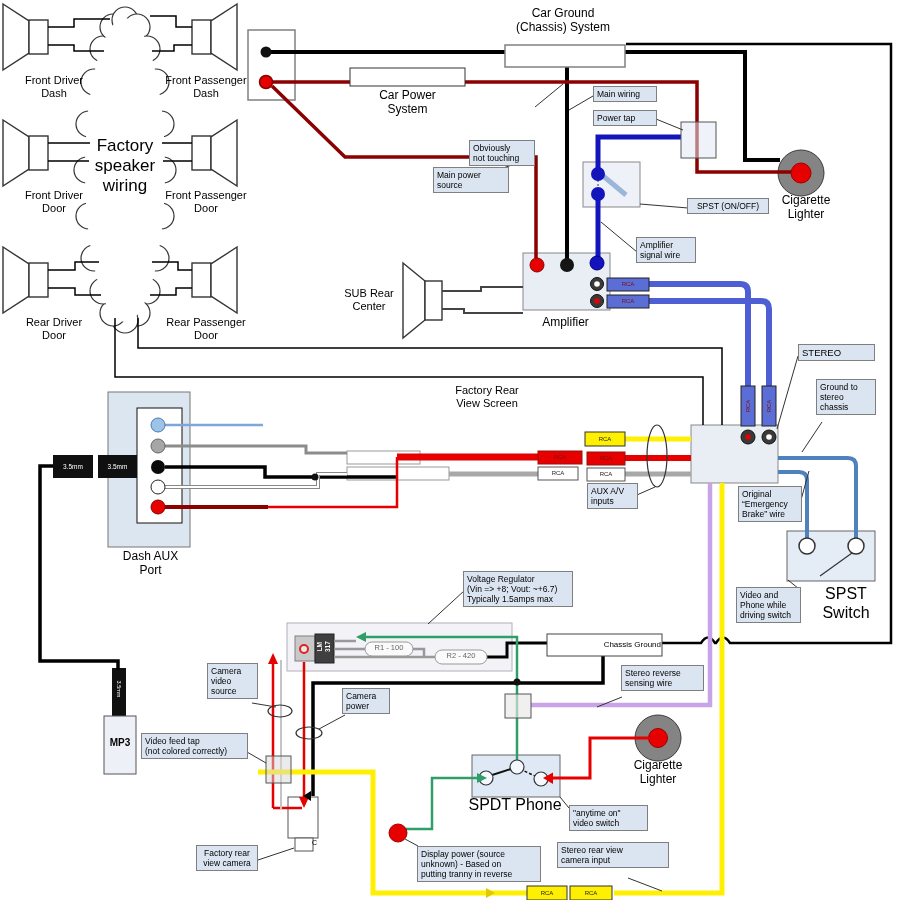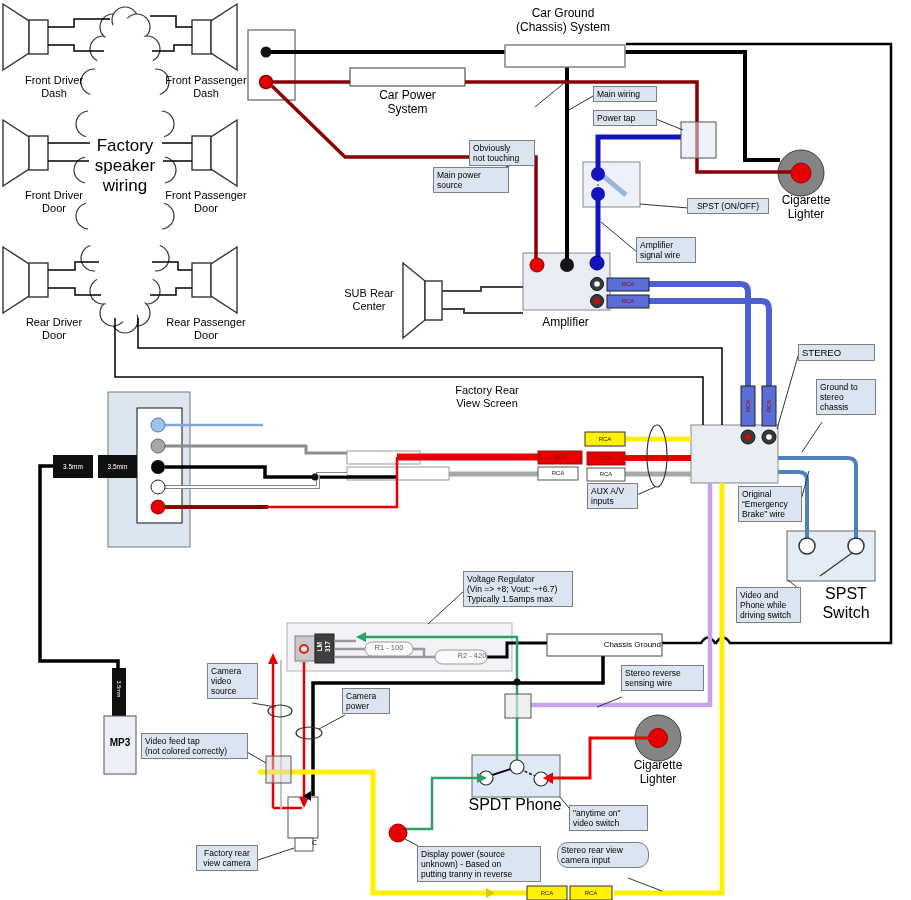--- a/index.html
+++ b/index.html
@@ -283,29 +283,31 @@
 Door</div>
 <div class="lbl ta-c fs11" style="left:152px;top:316px;width:108px;">Rear Passenger
 Door</div>
 <div class="lbl ta-c fs11" style="left:333px;top:287px;width:72px;">SUB Rear
 Center</div>
 <div class="lbl ta-c fs15" style="left:508px;top:315px;width:115px;">Amplifier</div>
 <div class="lbl ta-c fs15" style="left:762px;top:193px;width:88px;">Cigarette
 Lighter</div>
 <div class="lbl ta-c fs15" style="left:612px;top:758px;width:92px;">Cigarette
 Lighter</div>
+<div class="lbl ta-c fs15" style="left:98px;top:549px;width:105px;">Dash AUX
+Port</div>
 <div class="lbl ta-c fs10" style="left:104px;top:737px;width:32px;">MP3</div>
 <div class="lbl ta-c fs11" style="left:433px;top:384px;width:108px;">Factory Rear
 View Screen</div>
 <div class="lbl ta-c fs16" style="left:456px;top:796px;width:118px;">SPDT Phone</div>
 <div class="lbl ta-c fs16" style="left:798px;top:585px;width:96px;">SPST
 Switch</div>
 <div class="lbl ta-c fs8" style="left:549px;top:640px;width:112px;text-align:right;">Chassis Ground</div>
 <div class="lbl ta-c" style="left:365px;top:644px;width:48px;font-size:7.5px;color:#666;">R1 - 100</div>
-<div class="lbl ta-c" style="left:435px;top:652px;width:52px;font-size:7.5px;color:#666;margin-left:11px;">R2 - 420</div>
+<div class="lbl ta-c" style="left:435px;top:652px;width:52px;font-size:7.5px;color:#666;">R2 - 420</div>
 <div class="lbl ta-c wht rotm90" style="left:309px;top:639px;width:30px;font-size:6.5px;font-weight:bold;">LM
 317</div>
 <div class="lbl" style="left:312px;top:839px;font-size:7px;">C</div>
 
 <div class="rca-t rca-dk" style="left:607px;top:281px;width:42px;">RCA</div>
 <div class="rca-t rca-dk" style="left:607px;top:298px;width:42px;">RCA</div>
 <div class="rca-t rca-dk rotm90" style="left:728px;top:403px;width:40px;">RCA</div>
 <div class="rca-t rca-dk rotm90" style="left:749px;top:403px;width:40px;">RCA</div>
 <div class="rca-t rca-dk" style="left:538px;top:454px;width:44px;">RCA</div>
 <div class="rca-t" style="left:538px;top:470px;width:40px;">RCA</div>
@@ -351,16 +353,16 @@
 power</div>
 <div class="callout ta-r" style="left:141px;top:733px;width:107px;">Video feed tap
 (not colored correctly)</div>
 <div class="callout ta-c" style="left:196px;top:845px;width:62px;">Factory rear
 view camera</div>
 <div class="callout ta-l" style="left:569px;top:805px;width:79px;">"anytime on"
 video switch</div>
 <div class="callout ta-l" style="left:417px;top:837px;width:124px;margin-top:9px;">Display power (source
 unknown) - Based on
 putting tranny in reverse</div>
-<div class="callout ta-r" style="left:557px;top:842px;width:92px;border-radius:11px;">Stereo rear view
+<div class="callout ta-r" style="left:557px;top:842px;width:112px;">Stereo rear view
 camera input</div>
 
 </div>
 
 </body></html>

